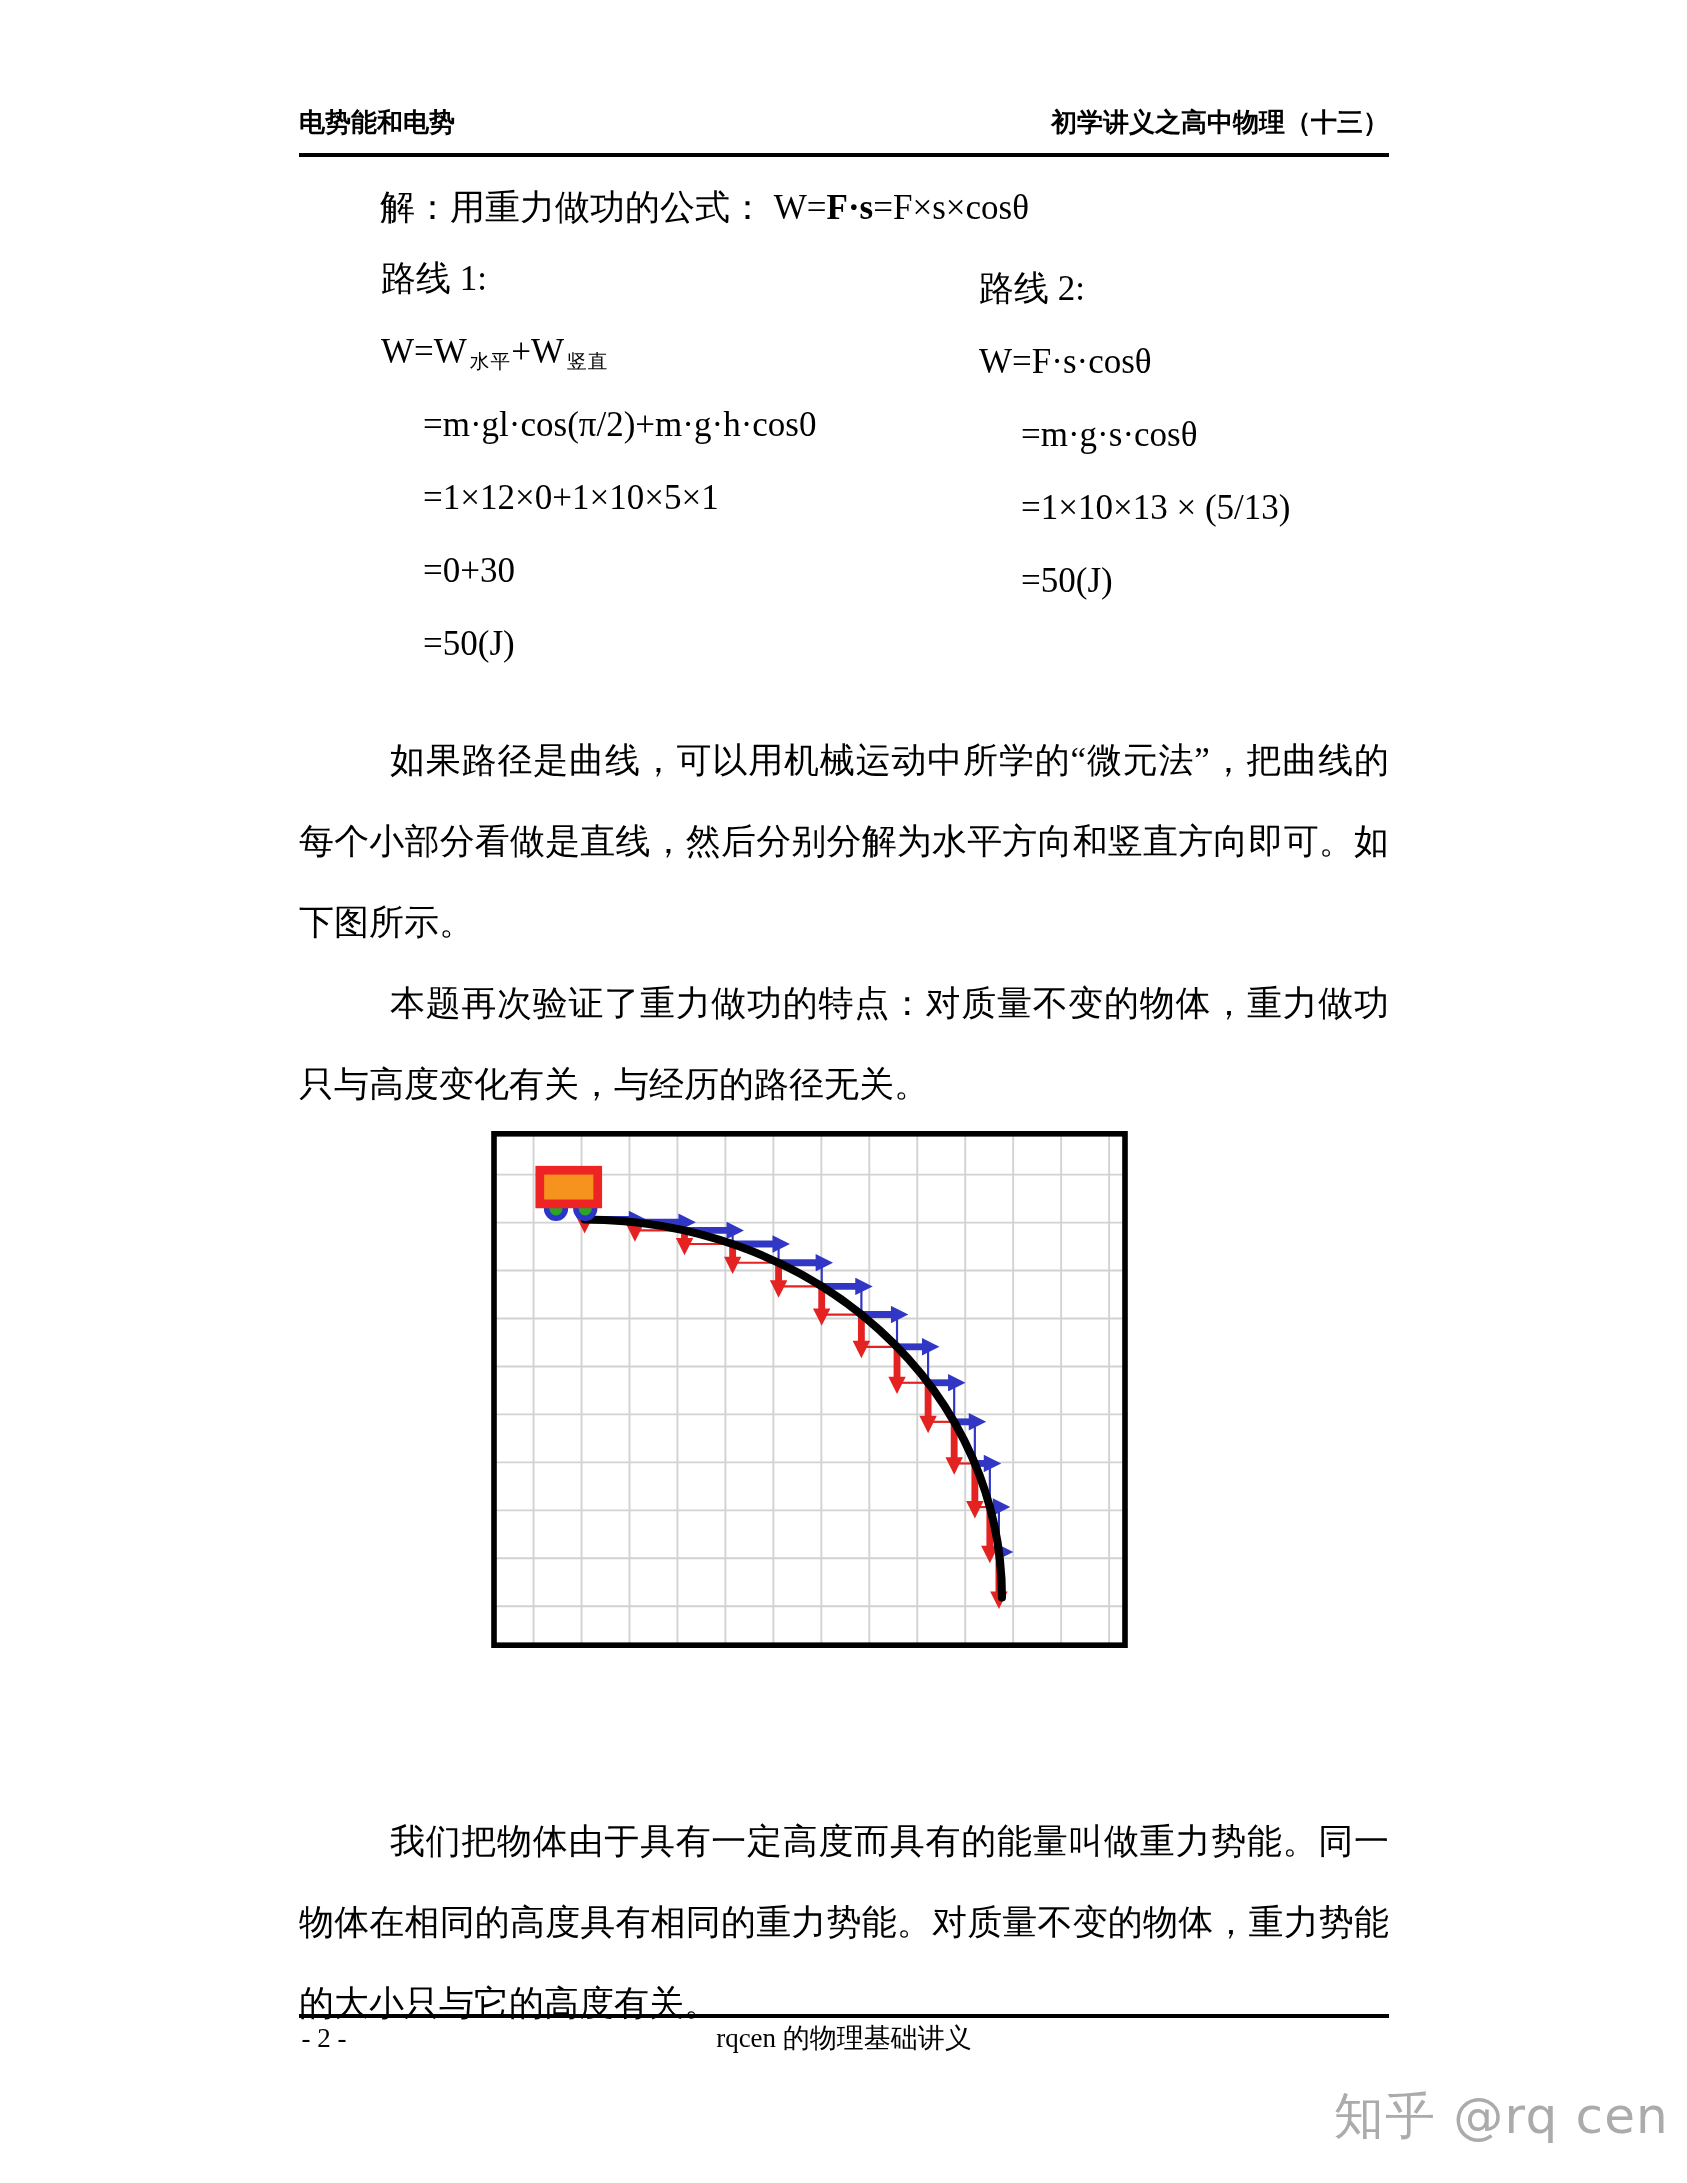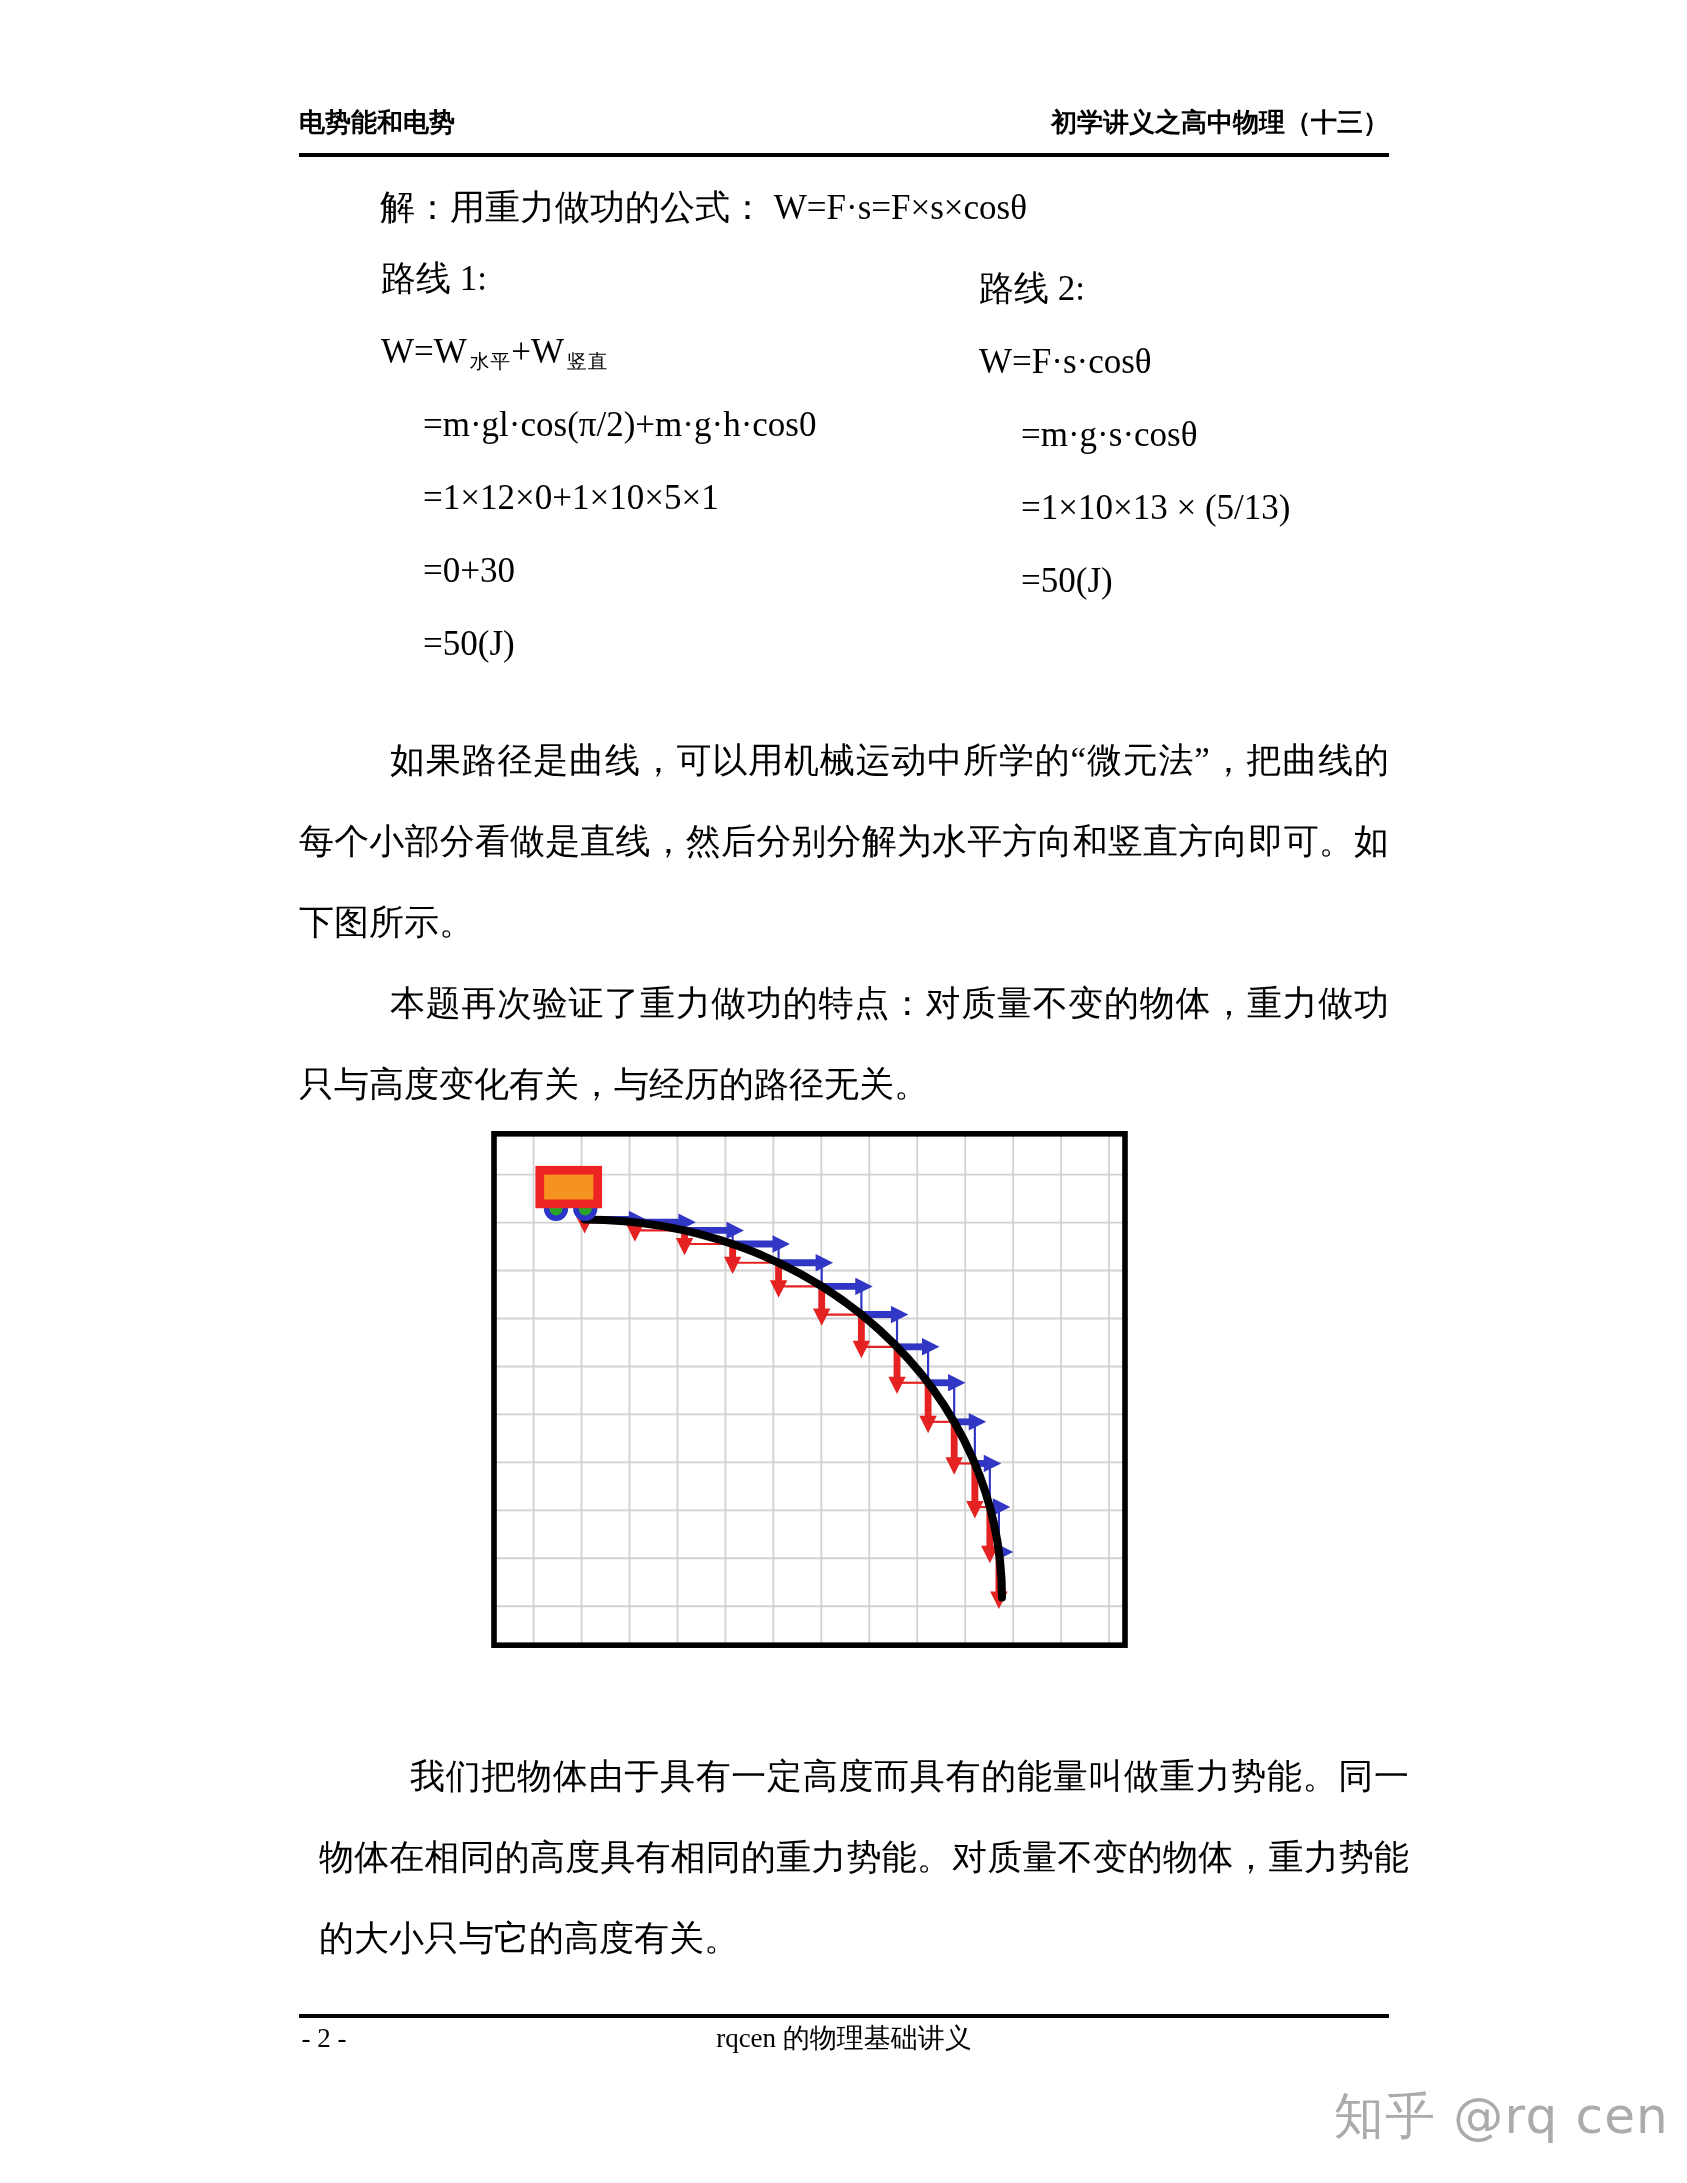--- a/index.html
+++ b/index.html
@@ -4,34 +4,34 @@
 <style>
   html,body{margin:0;padding:0;background:#fff;}
   .page{position:relative;width:1687px;height:2183px;background:#ffffff;overflow:hidden;
         font-family:"Liberation Serif","DejaVu Serif",serif;color:#000;padding-left:14px;}
   
   .hdr{position:absolute;left:299px;top:105px;width:1090px;display:flex;
        justify-content:space-between;font-size:26px;font-weight:700;}
   .hdr-rule{position:absolute;left:299px;top:153px;width:1090px;height:3.7px;background:#000;}
   
   .intro{position:absolute;left:380px;top:184px;font-size:35px;line-height:47px;white-space:nowrap;}
-  .intro b{font-weight:400;margin-top:36px;}
+  .intro b{font-weight:700;margin-top:36px;}
   
   .route{position:absolute;font-size:35px;white-space:nowrap;}
   .route .rline{line-height:73px;height:73px;}
   .route .ind{padding-left:42px;}
   .route1{left:381px;top:242px;}
   .route2{left:943px;top:252px;margin-left:36px;}
   sub.w{font-size:0.56em;vertical-align:-0.28em;margin-left:0.15em;letter-spacing:0.06em;}
   
   .para{position:absolute;left:299px;width:1090px;font-size:35px;line-height:81px;
         text-align:justify;}
   .para p{margin:0;text-indent:91px;}
   .para12{top:720px;}
-  .para3{top:1736px;margin-left:20px;}
+  .para3{top:1801px;}
   
   .figwrap{position:absolute;left:491px;top:1131px;width:637px;height:517px;}
   .figwrap svg{display:block;width:100%;height:100%;}
   
   .ftr-rule{position:absolute;left:299px;top:2014px;width:1090px;height:3.7px;background:#000;}
   .ftr{position:absolute;left:299px;top:2023px;width:1090px;font-size:27px;line-height:31px;}
   .ftr .pageno{position:absolute;left:2.5px;top:0;}
   .ftr .center{position:absolute;left:0;right:0;text-align:center;}
   
   .wm{position:absolute;right:32px;top:2083px;font-size:50px;color:#ababab;

